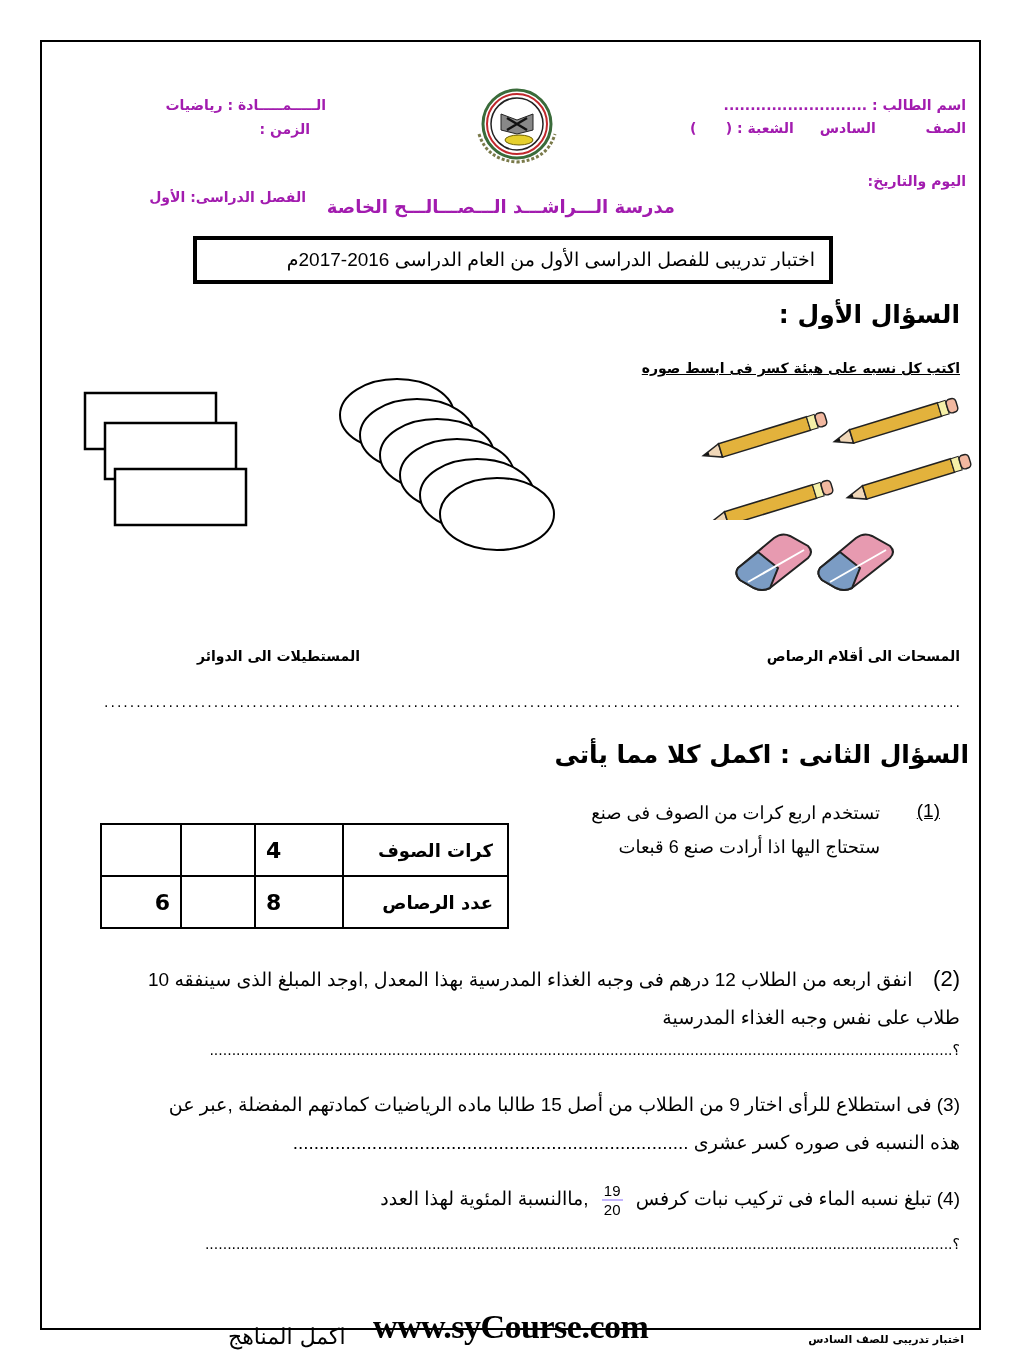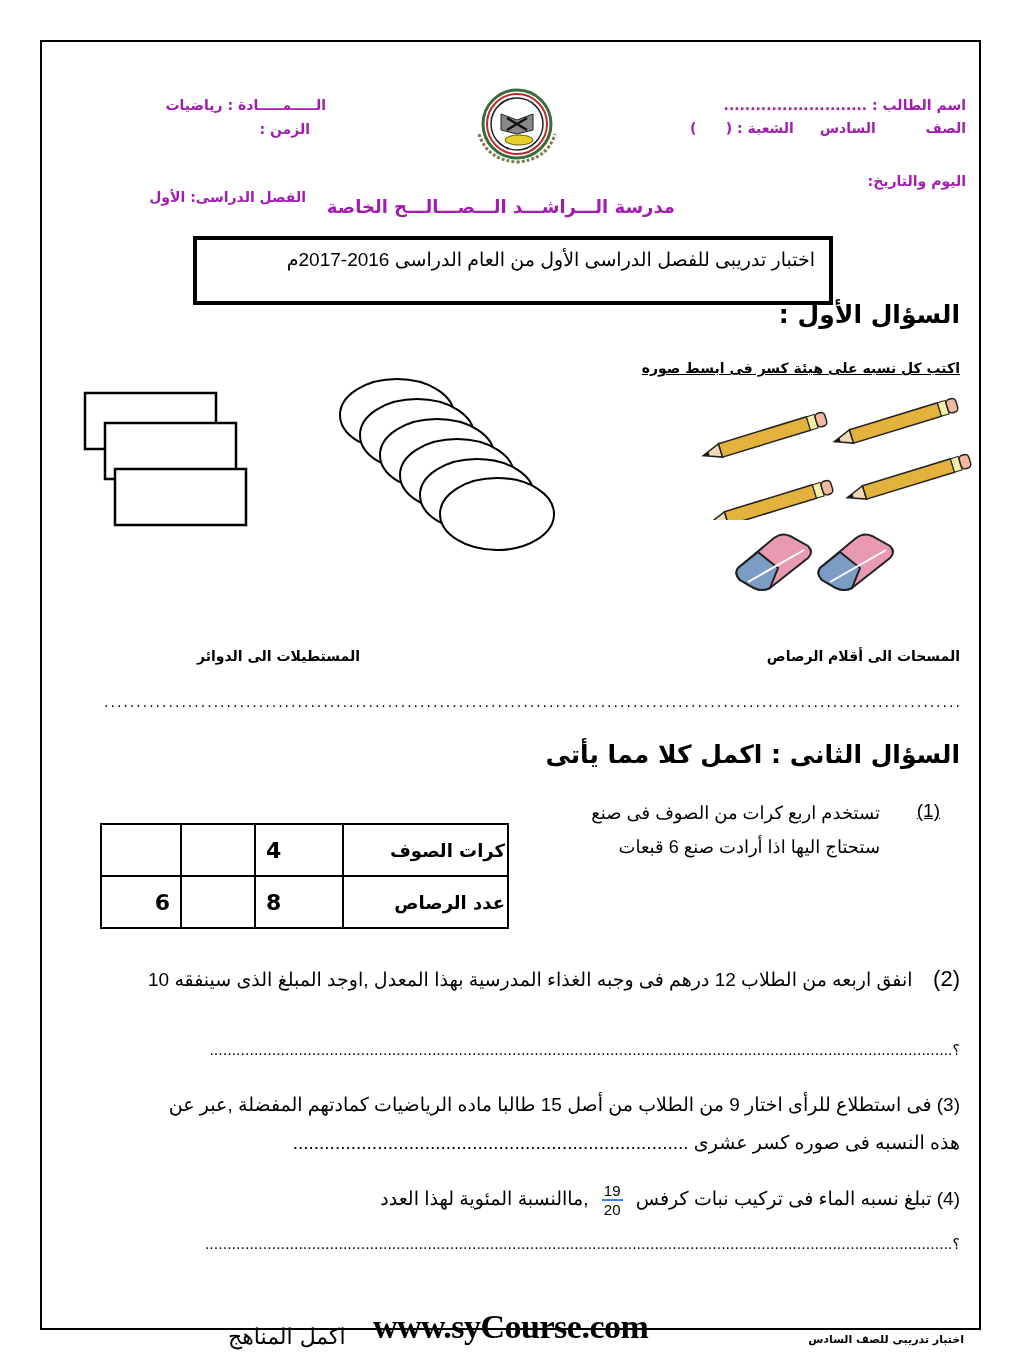--- a/index.html
+++ b/index.html
@@ -4,36 +4,36 @@
   <style>
     * { box-sizing: border-box; margin: 0; padding: 0; }
     html, body { width: 1020px; height: 1368px; background: #ffffff; overflow: hidden; }
     body { position: relative; font-family: "DejaVu Sans", "Liberation Sans", sans-serif; color: #000; }
     .abs { position: absolute; }
     .rtl { direction: rtl; unicode-bidi: embed; }
     .page-border { position: absolute; left: 40px; top: 40px; width: 941px; height: 1290px; border: 2px solid #000; }
     .navy { color: #a21caf; font-weight: bold; }
     .hdr { font-size: 14px; white-space: nowrap; }
     .school-name { font-size: 18px; }
-    .title-box { left: 193px; top: 236px; width: 640px; height: 69px; border: 4px solid #000; }
+    .title-box { left: 193px; top: 236px; width: 640px; height: 48px; border: 4px solid #000; }
     .title-text { position: absolute; right: 14px; top: 8px; font-size: 19px; font-family: "Liberation Sans", sans-serif; white-space: nowrap; }
     .q-head { font-size: 25px; font-weight: bold; text-underline-offset: 5px; white-space: nowrap; }
     .instr { font-size: 14px; font-weight: bold; text-decoration: underline; white-space: nowrap; }
     .caption { font-size: 14px; font-weight: bold; white-space: nowrap; }
     .dots { overflow: hidden; white-space: nowrap; letter-spacing: 2px; font-size: 14px; }
     .body-text { font-size: 18px; font-family: "Liberation Sans", sans-serif; line-height: 34px; }
     .q-text { font-size: 19px; font-family: "Liberation Sans", sans-serif; line-height: 38px; }
     table.ratio { border-collapse: collapse; position: absolute; left: 100px; top: 823px; }
     table.ratio td { border: 2px solid #000; height: 52px; font-size: 22px; font-weight: bold; }
-    .rowlabel { width: 165px; text-align: right; padding-right: 2px; font-size: 18px !important; }
+    .rowlabel { width: 165px; text-align: right; padding-right: 14px; font-size: 18px !important; }
     .numcell { width: 88px; text-align: left; padding-left: 10px; }
     .emptycell { width: 74px; }
     .lastcell { width: 80px; text-align: right; padding-right: 10px; }
     .frac { display: inline-block; vertical-align: middle; text-align: center; font-size: 15px; line-height: 17px; margin: 0 8px; }
-    .frac .num { display: block; border-bottom: 2px solid #3b82f6; padding: 0 2px; }
+    .frac .num { display: block; border-bottom: 2px solid #c4b5fd; padding: 0 2px; }
     .frac .den { display: block; }
     .footer-url { font-size: 34px; font-weight: bold; font-family: "DejaVu Sans", sans-serif; letter-spacing: -0.5px; }
     .footer-ar { font-size: 22px; font-family: "DejaVu Serif", serif; }
     .footer-small { font-size: 11px; font-weight: bold; }
   </style>
 </head>
 <body>
 
 <div class="page-border"></div>
 
@@ -155,21 +155,21 @@
       <rect x="33" y="79" width="131" height="56"></rect>
     </g>
   </svg>
 </div>
 
 <div class="abs rtl caption" style="right:60px; top:648px;">المسحات الى أقلام الرصاص</div>
 <div class="abs rtl caption" style="left:188px; top:648px; width:172px;">المستطيلات الى الدوائر</div>
 
 <div class="abs dots" style="left:104px; top:694px; width:856px;">................................................................................................................................................................</div>
 
-<div class="abs rtl q-head" style="right:60px; top:740px;">السؤال الثانى : اكمل كلا مما يأتى</div>
+<div class="abs rtl q-head" style="right:51px; top:740px;">السؤال الثانى : اكمل كلا مما يأتى</div>
 
 <div class="abs" style="right:80px; top:800px; font-size:19px; text-decoration:underline; font-family:'Liberation Sans',sans-serif;">(1)</div>
 <div class="abs rtl body-text" style="right:140px; top:796px; width:360px; text-align:right;">
   <div>تستخدم اربع كرات من الصوف فى صنع</div>
   <div>ستحتاج اليها اذا أرادت صنع 6 قبعات</div>
 </div>
 
 <table class="ratio">
   <tbody>
       <tr>
@@ -186,20 +186,21 @@
   </tr>
 </tbody>
   </table>
 
 <div class="abs rtl q-text" style="right:60px; top:960px; width:900px; text-align:right;">
   <div style="white-space:nowrap;">
     <span style="font-size:22px;">(2)</span>
     <span style="display:inline-block;width:10px;"></span>
     <span>انفق اربعه من الطلاب 12 درهم فى وجبه الغذاء المدرسية بهذا المعدل ,اوجد المبلغ الذى سينفقه 10</span>
   </div>
+  <div>طلاب على نفس وجبه الغذاء المدرسية</div>
 </div>
 <div class="abs rtl dots" style="left:62px; top:1042px; width:898px; text-align:right;">؟.......................................................................................................................................................................</div>
 
 <div class="abs rtl q-text" style="right:60px; top:1086px; width:900px; text-align:right;">
   <div style="white-space:nowrap;">(3) فى استطلاع للرأى اختار 9 من الطلاب من أصل 15 طالبا ماده الرياضيات كمادتهم المفضلة ,عبر عن</div>
   <div style="white-space:nowrap;">هذه النسبه فى صوره كسر عشرى ...........................................................................</div>
 </div>
 
 <div class="abs rtl q-text" style="right:60px; top:1180px; width:900px; text-align:right; white-space:nowrap;">
   <span>(4) تبلغ نسبه الماء فى تركيب نبات كرفس</span>

